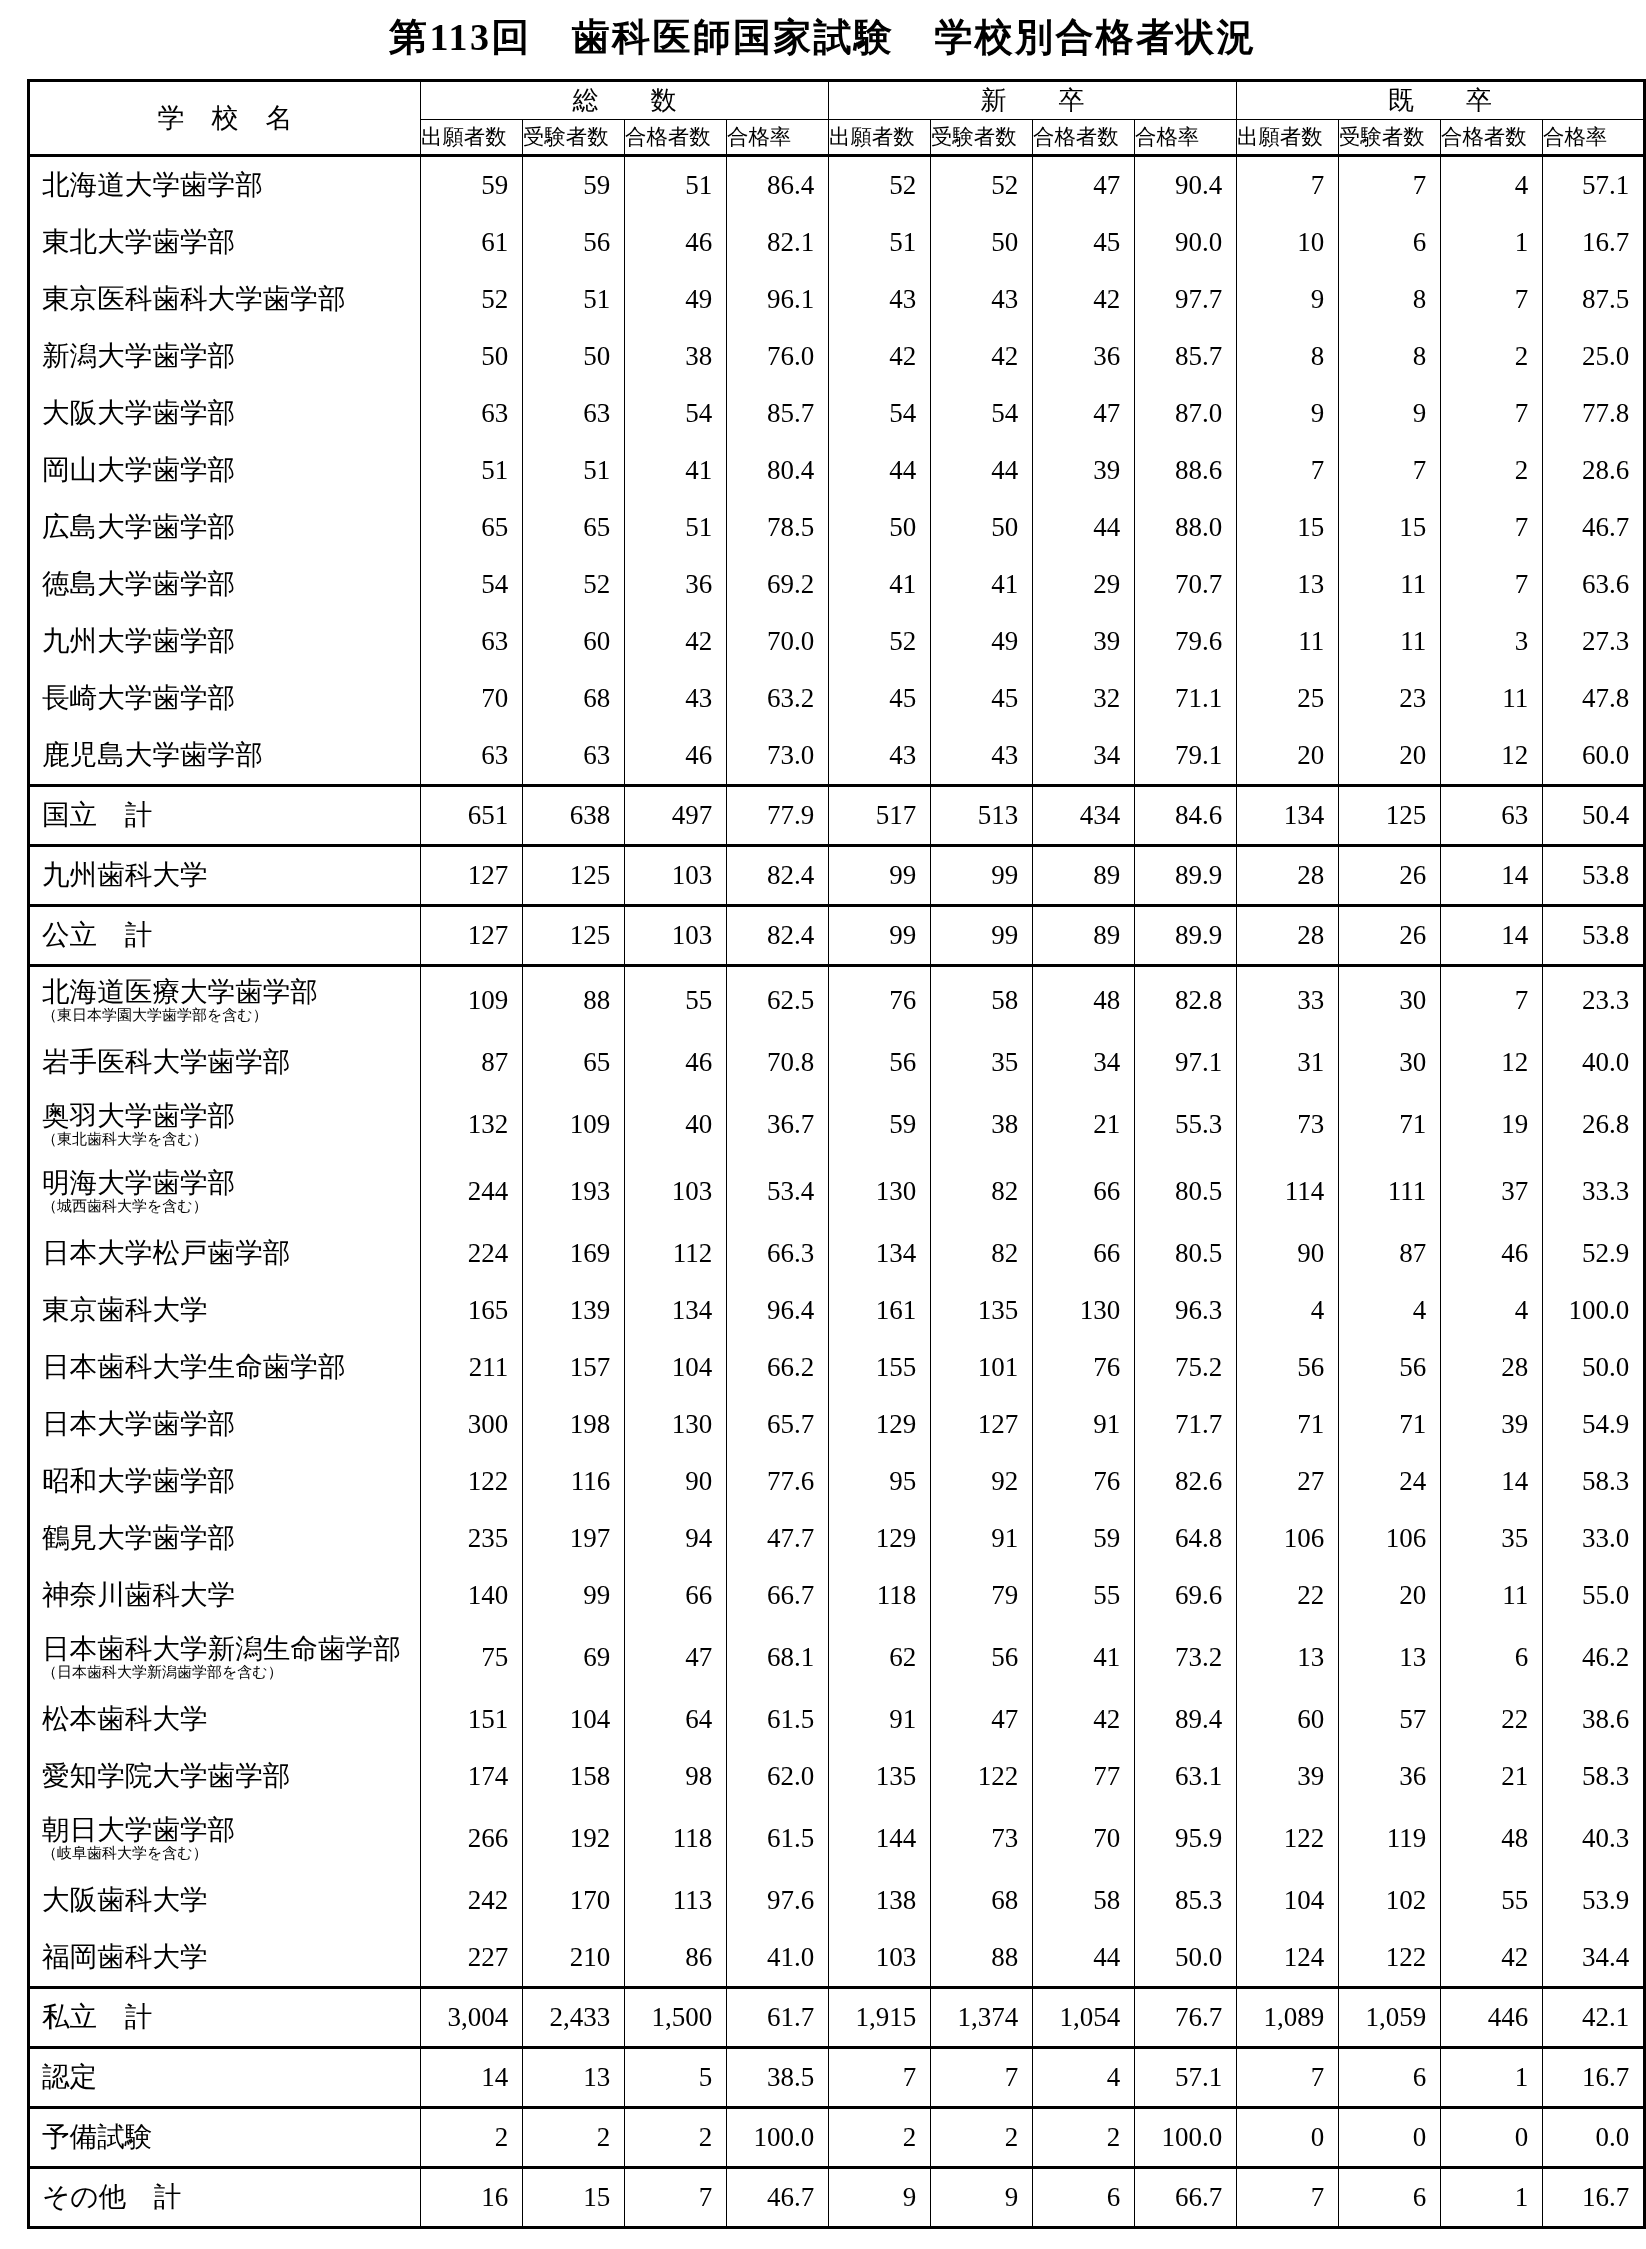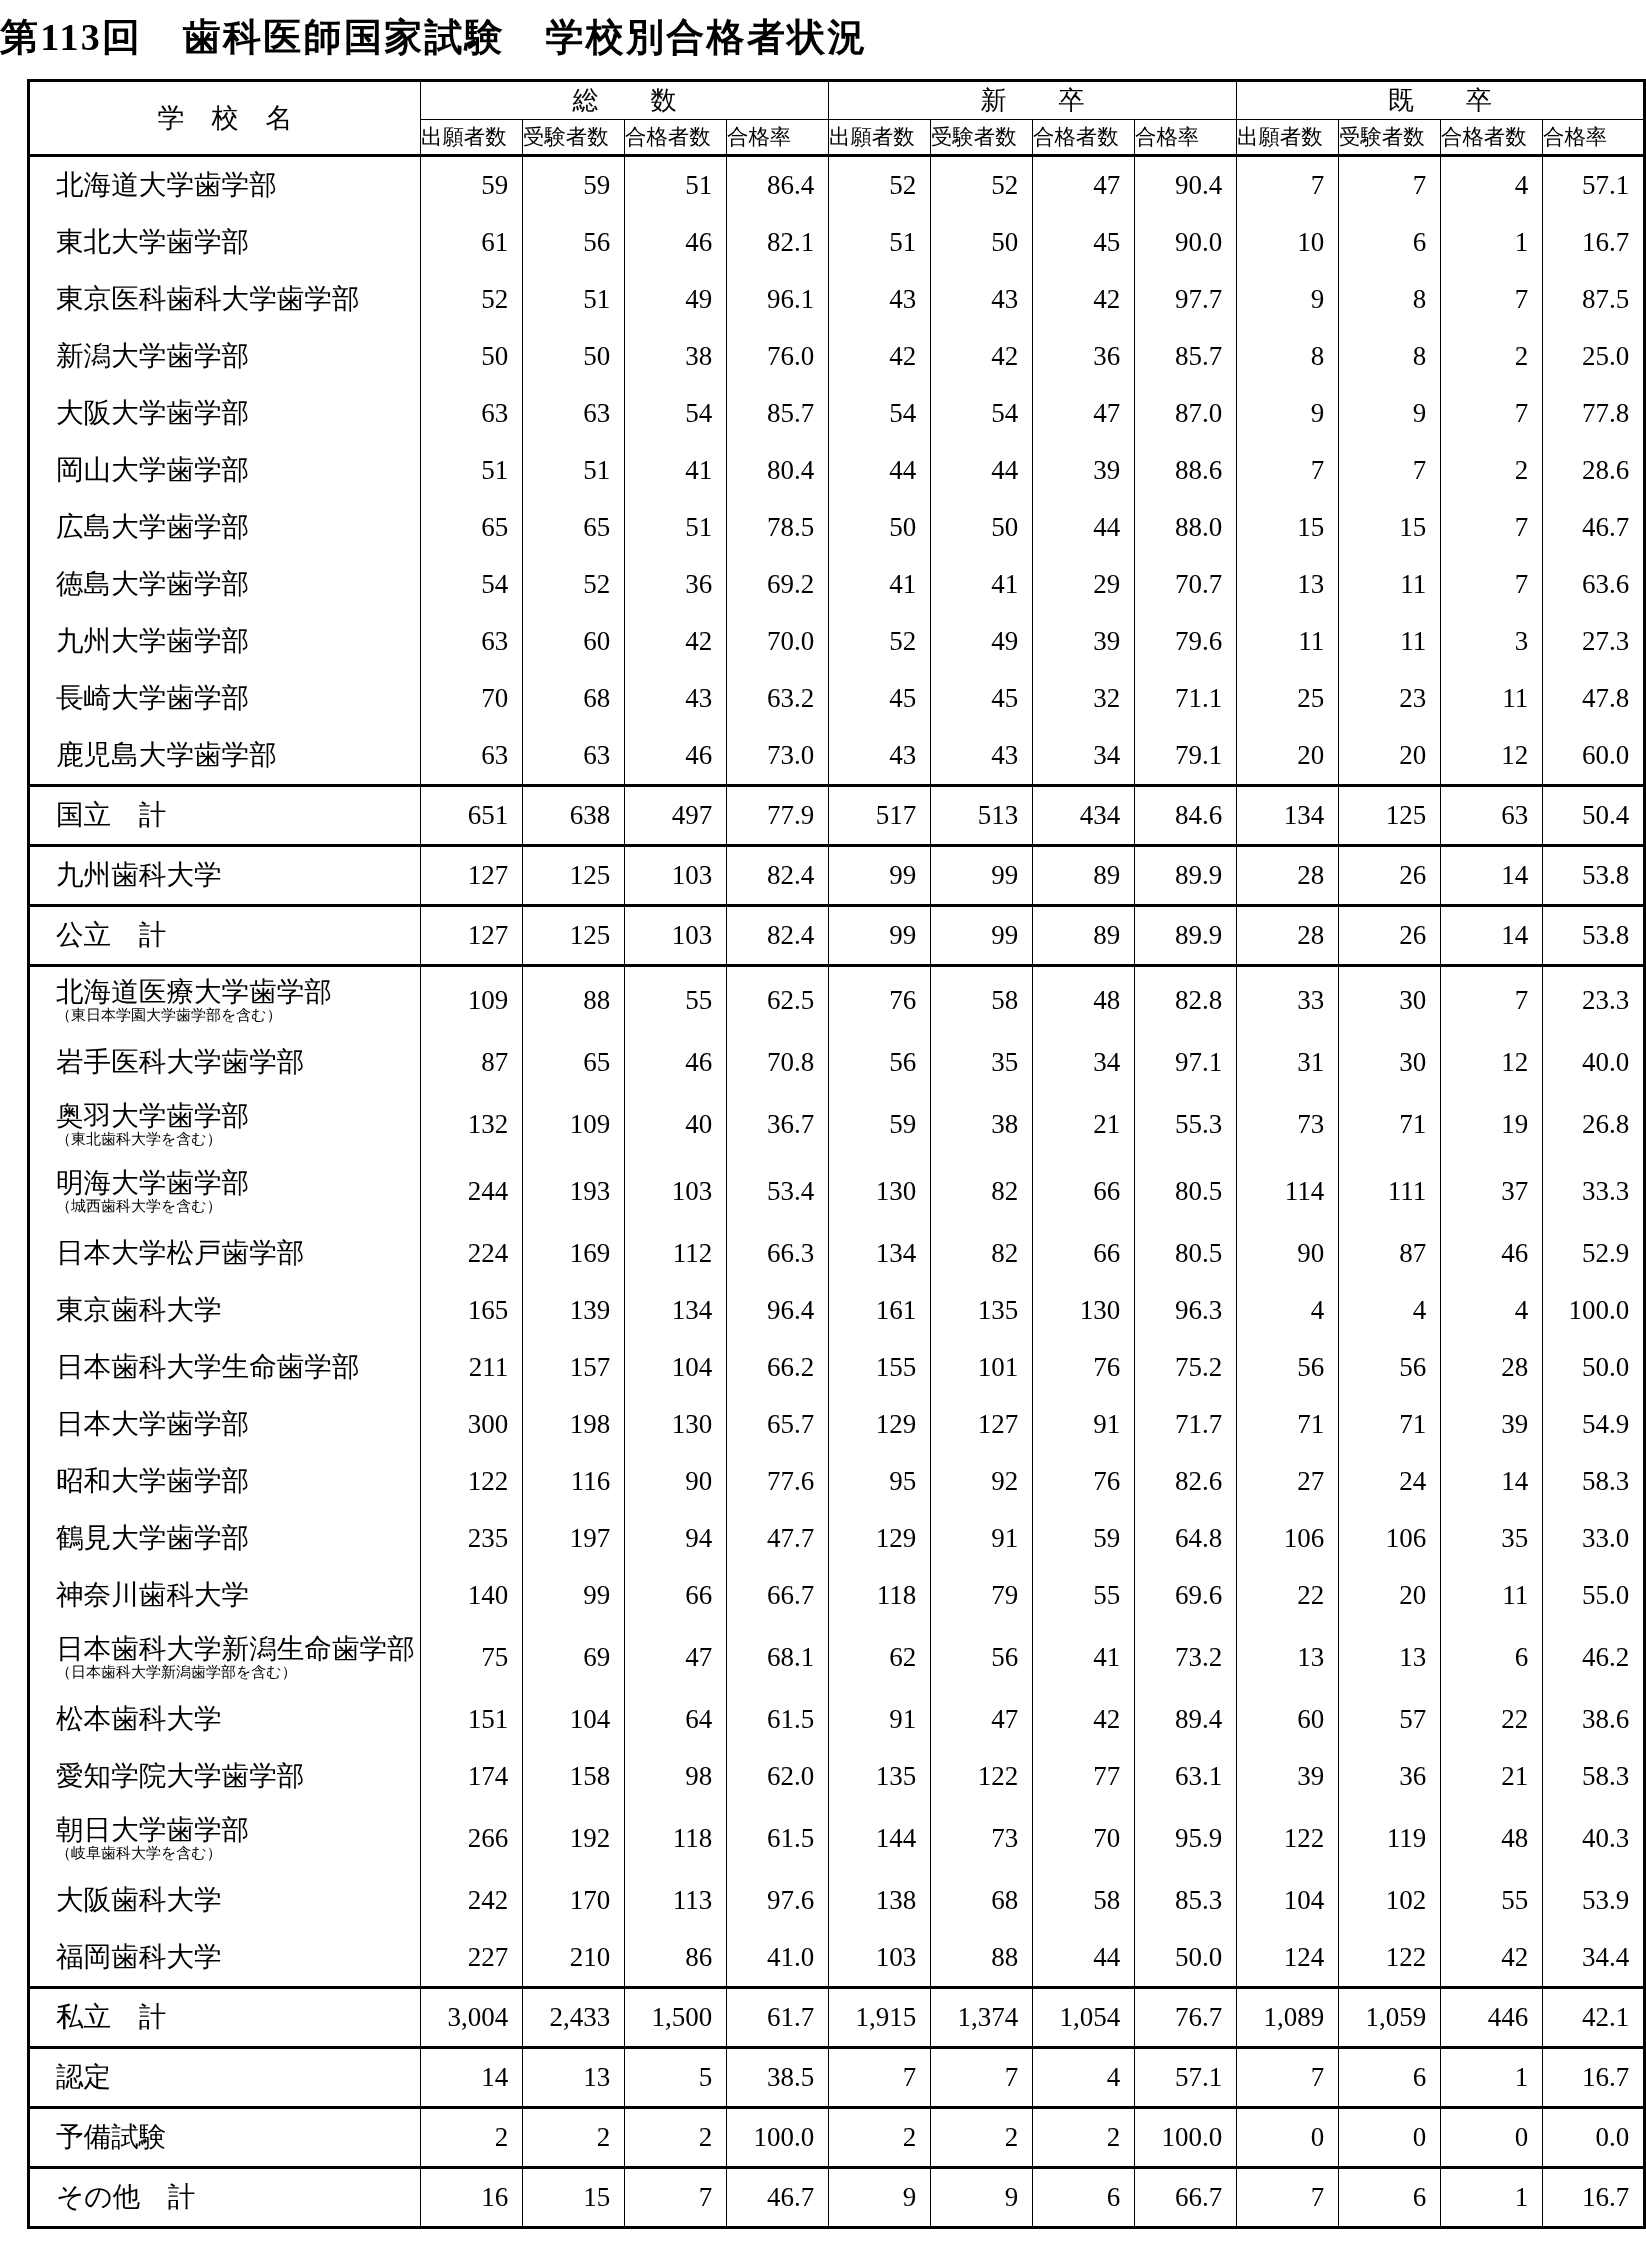--- a/index.html
+++ b/index.html
@@ -1,35 +1,35 @@
 <!DOCTYPE html>
 <html style="font-size:12.3px"><head>
 <meta charset="utf-8">
 <style>
   html,body{margin:0;padding:0;background:#fff;color:#000;}
   body{width:1646px;height:2250px;overflow:hidden;
        font-family:"Liberation Serif","DejaVu Serif",serif;}
-  .title{font-size:38px;font-weight:bold;
+  .title{text-align:center;font-size:38px;font-weight:bold;
          margin:12.3px 0 15.3px 0;letter-spacing:2.3px;}
   table.main{border-collapse:collapse;table-layout:fixed;
              margin-left:27px;width:1619px;border:3.8px solid #000;}
   col.c-school{width:392px;}
   col.c-num{width:102px;}
   th,td{border-left:1.5px solid #000;border-right:1.5px solid #000;
         padding:0;vertical-align:middle;}
   thead th{font-weight:normal;}
   th.school-h{font-size:27px;text-align:center;}
   tr.h1 th.group-h{height:37px;font-size:26px;text-align:center;
                    border-bottom:1.5px solid #000;}
   tr.h2 th{height:34px;font-size:21.4px;text-align:left;
            border-bottom:3.8px solid #000;}
   tbody tr.sec-start td{border-top:3.1px solid #000;}
   tbody tr.rh-std td{height:57px;}
   tbody tr.rh-note td{height:67px;}
-  td.name{text-align:left;padding-left:26px;font-size:27.6px;line-height:1.15;}
+  td.name{text-align:left;padding-left:12px;font-size:27.6px;line-height:1.15;}
   td.name .note{font-size:15px;}
   td.num{text-align:right;padding-right:13.8px;font-size:27px;}
 </style>
 </head>
 <body>
 
 <div class="page">
   <h1 class="title">第113回　歯科医師国家試験　学校別合格者状況</h1>
 
   <table class="main">

